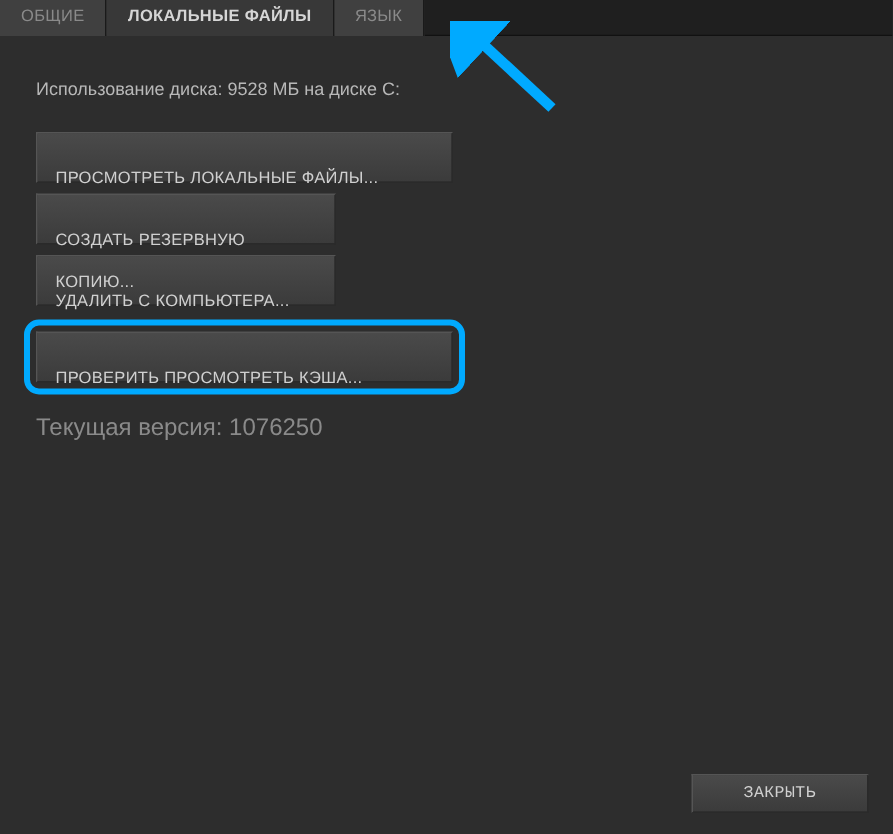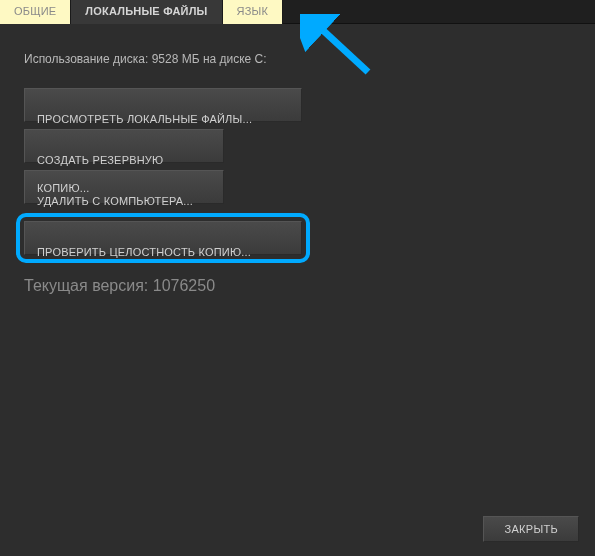--- a/index.html
+++ b/index.html
@@ -15,21 +15,21 @@
     background: #222;
     border-bottom: 1px solid #111;
     height: 24px;
     width: 100%;
   }
   .tab {
     font-size: 11px;
     color: #8a8a8a;
     padding: 5px 14px 0 14px;
     height: 24px;
-    background: #fef9c3;
+    background: #404040;
     border-right: 1px solid #1a1a1a;
     cursor: pointer;
     white-space: nowrap;
     letter-spacing: .2px;
   }
   .tab.active {
     background: #383838;
     color: #d6d6d6;
     font-weight: bold;
   }
@@ -76,23 +76,24 @@
   .close-btn {
     position: absolute;
     right: 16px;
     bottom: 14px;
     font-size: 11px;
     color: #d0d0d0;
     background: linear-gradient(to bottom, #4a4a4a 0%, #3b3b3b 100%);
     border: 1px solid #555;
     border-bottom-color: #2a2a2a;
     border-right-color: #2a2a2a;
-    padding: 6px 20px;
+    padding: 6px 34px;
     cursor: pointer;
     letter-spacing: .3px;
+    font-family: Liberation Mono, monospace;
   }
   .arrow {
     position: absolute;
     top: 14px;
     left: 300px;
     pointer-events: none;
   }
 </style>
 </head>
 <body>
@@ -105,21 +106,21 @@
 </div>
 
 <div class="content">
   <div class="disk-usage">Использование диска: 9528 МБ на диске C:</div>
 
   <button class="btn">ПРОСМОТРЕТЬ ЛОКАЛЬНЫЕ ФАЙЛЫ...</button>
   <button class="btn btn-short">СОЗДАТЬ РЕЗЕРВНУЮ КОПИЮ...</button>
   <button class="btn btn-short">УДАЛИТЬ С КОМПЬЮТЕРА...</button>
 
   <div class="btn-highlight-wrap">
-    <button class="btn">ПРОВЕРИТЬ ЦЕЛОСТНОСТЬ КОПИЮ...</button>
+    <button class="btn">ПРОВЕРИТЬ ПРОСМОТРЕТЬ КЭША...</button>
   </div>
 
   <div class="version">Текущая версия: 1076250</div>
 </div>
 
 <button class="close-btn">ЗАКРЫТЬ</button>
 
 <svg class="arrow" width="80" height="70" viewBox="0 0 80 70">
   <defs>
     <marker id="ah" markerWidth="8" markerHeight="8" refX="2" refY="4" orient="auto">

